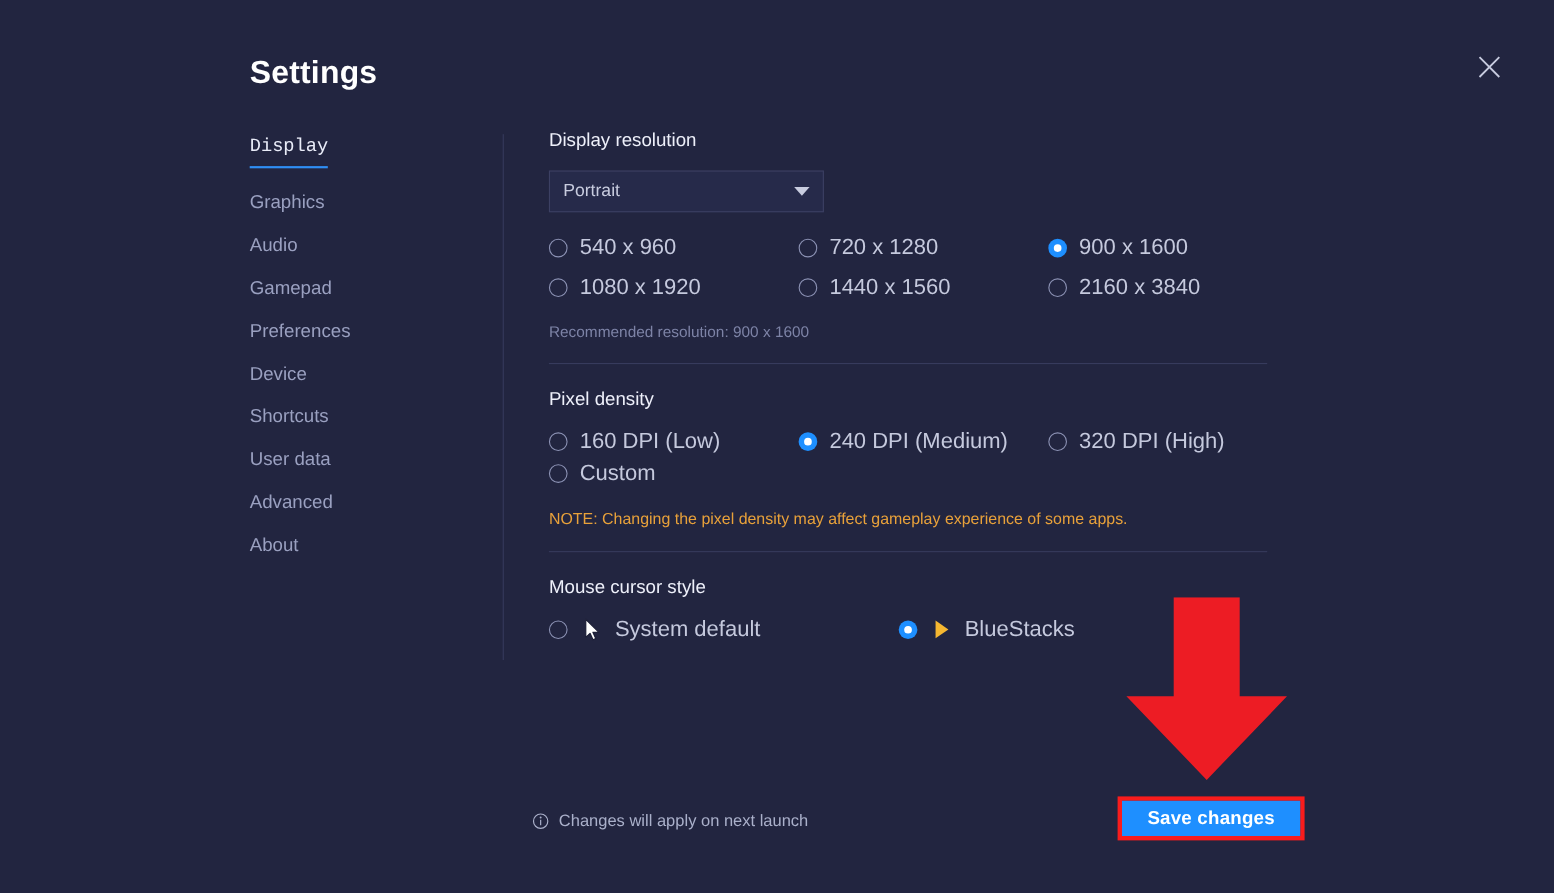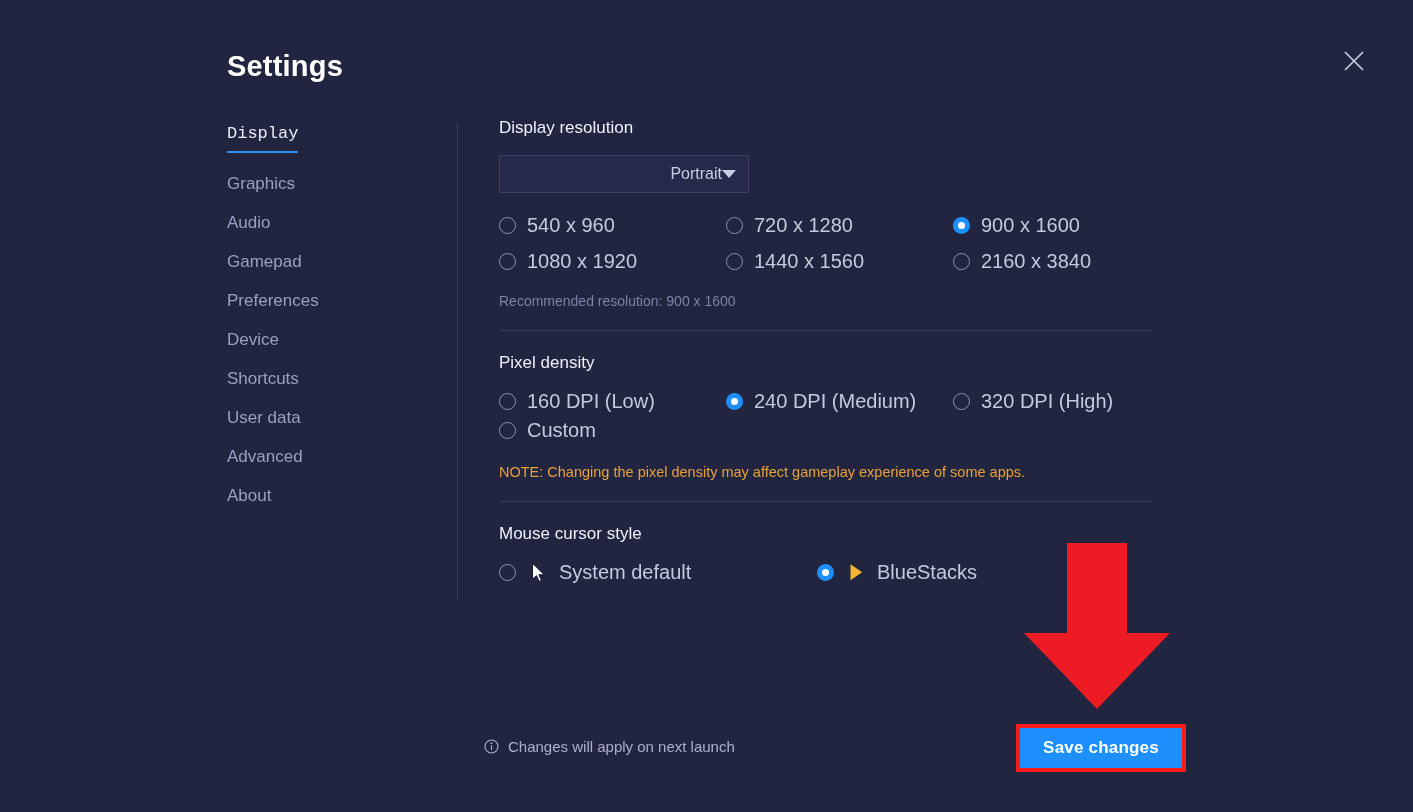--- a/index.html
+++ b/index.html
@@ -95,21 +95,20 @@
   .select-box {
     width: 250px;
     height: 38px;
     border: 1px solid #3c4063;
     background: #262a4a;
     display: flex;
     align-items: center;
     padding: 0 12px;
     cursor: pointer;
     margin-bottom: 21px;
-    text-align: right;
   }
   .select-value {
     flex: 1;
     font-size: 16px;
     color: #c8ccdf;
   }
   .caret {
     width: 0; height: 0;
     border-left: 7px solid transparent;
     border-right: 7px solid transparent;
@@ -211,21 +210,21 @@
     position: absolute;
     left: 1016px;
     top: 724px;
     border: 4px solid #f91c1c;
     padding: 0;
     line-height: 0;
   }
   .save-btn {
     display: block;
     width: 162px;
-    height: 40px;
+    height: 32px;
     background: #1e8fff;
     color: #ffffff;
     font-family: "Liberation Sans", sans-serif;
     font-size: 17px;
     font-weight: bold;
     border: none;
     cursor: pointer;
     letter-spacing: 0.2px;
   }
 

